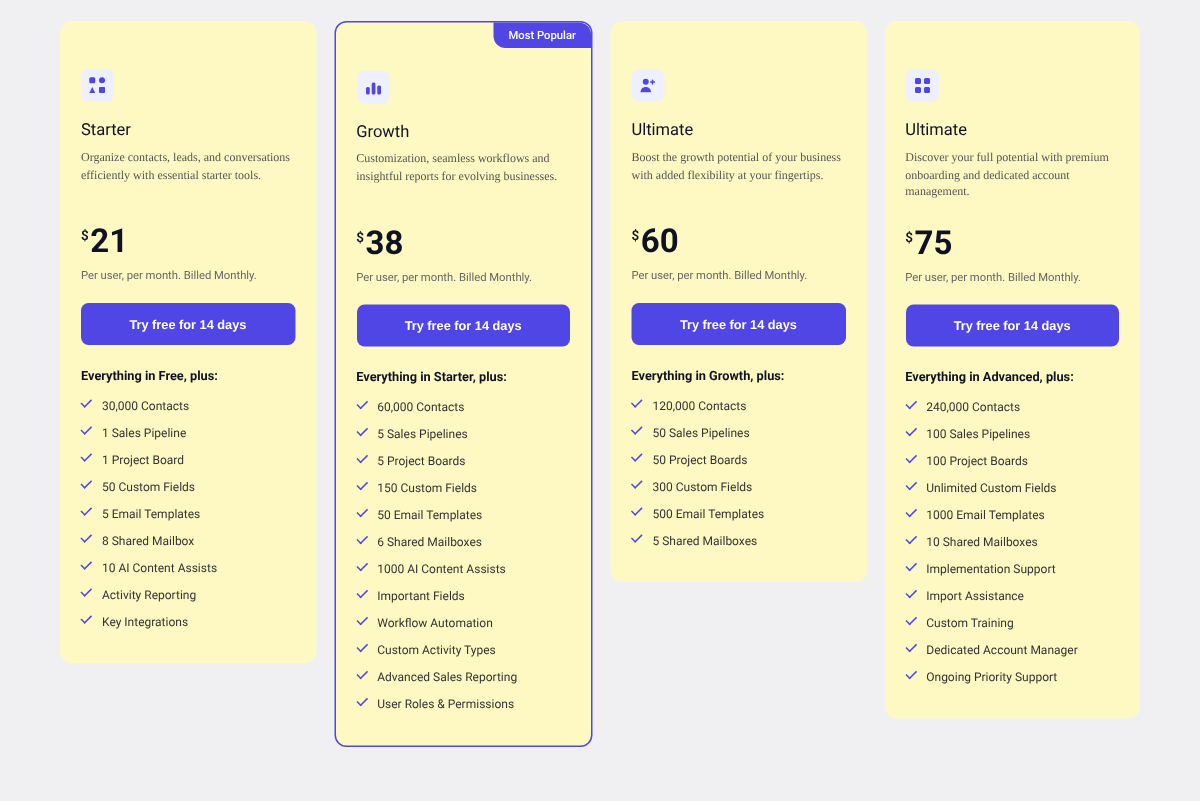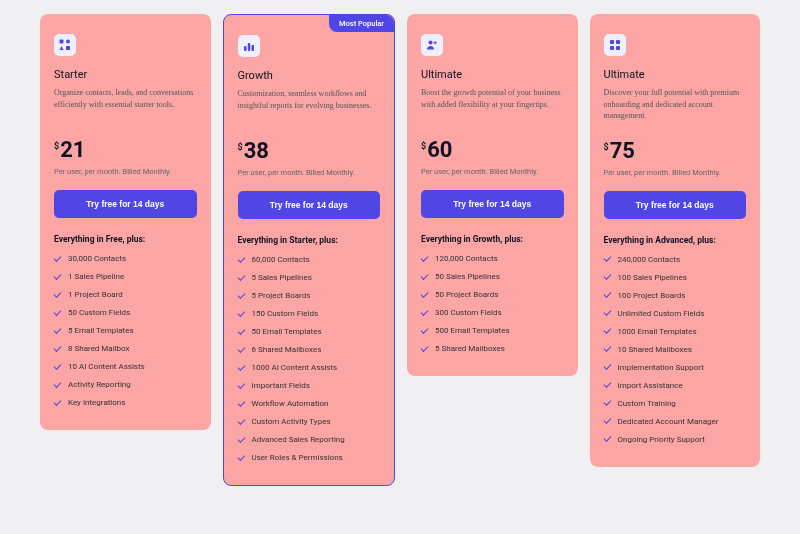--- a/index.html
+++ b/index.html
@@ -10,23 +10,23 @@
     height: 534px;
     overflow: hidden;
     padding: 14px 40px;
   }
   .grid {
     display: flex;
     gap: 12px;
     align-items: flex-start;
   }
   .card {
-    background: #fca5a5;
+    background: #fef9c3;
     border-radius: 8px;
-    padding: 20px 14px 14px 14px;
+    padding: 32px 14px 14px 14px;
     flex: 1;
     position: relative;
     min-width: 0;
   }
   .card.featured {
     border: 1px solid #4f46e5;
   }
   .badge {
     position: absolute;
     top: 0;
@@ -102,21 +102,21 @@
     font-size: 8.5px;
     font-weight: 700;
     color: #0f1222;
     margin-bottom: 10px;
   }
   .feat-list {
     list-style: none;
   }
   .feat-list li {
     display: flex;
-    align-items: center;
+    align-items: flex-start;
     gap: 6px;
     font-size: 8px;
     color: #333;
     margin-bottom: 9px;
   }
   .check {
     flex-shrink: 0;
     width: 8px;
     height: 6px;
   }

